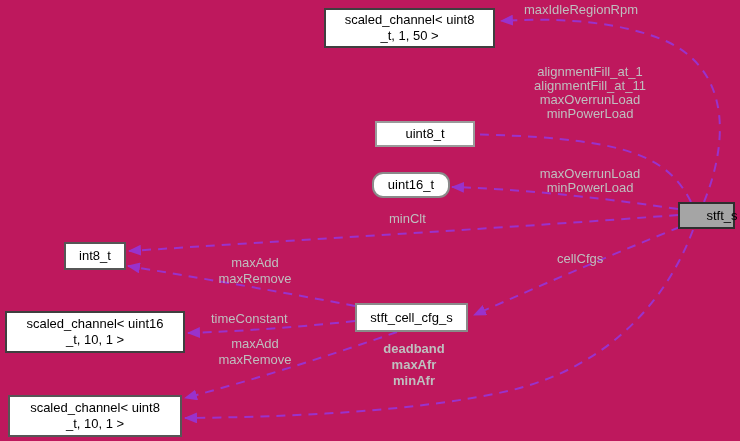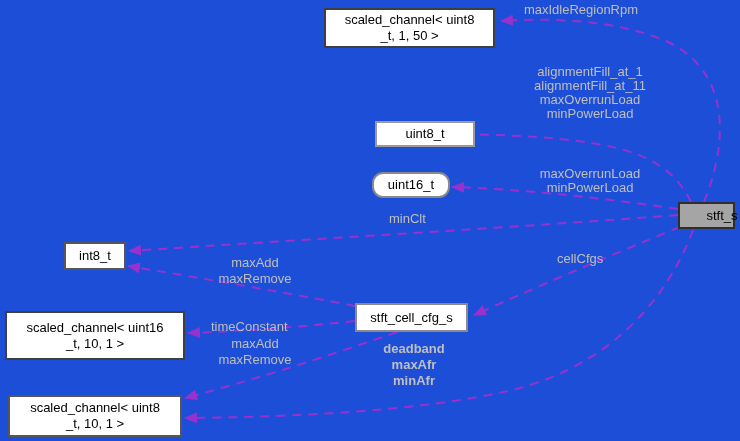--- a/index.html
+++ b/index.html
@@ -1,20 +1,20 @@
 <!DOCTYPE html>
 <html><head>
 <meta charset="utf-8">
 <style>
   html, body { margin: 0; padding: 0; background: #000; }
   .stage {
     position: relative;
     width: 740px;
     height: 441px;
-    background: #1d4ed8;
+    background: #be185d;
     font-family: "Liberation Sans", sans-serif;
     overflow: hidden;
   }
   .edges-layer {
     position: absolute;
     left: 0; top: 0;
     width: 740px; height: 441px;
   }
   .node {
     position: absolute;
@@ -85,21 +85,21 @@
   </div>
 
   <div class="node hl" style="left:678px; top:202px; width:57px; height:27px;padding-left:31px;">
     <span>stft_s</span>
   </div>
 
   <div class="node" style="left:64px; top:242px; width:62px; height:28px; border-color:#565656;">
     <span>int8_t</span>
   </div>
 
-  <div class="node" style="left:5px; top:311px; width:180px; height:49px; border-color:#3f3f3f;">
+  <div class="node" style="left:5px; top:311px; width:180px; height:42px; border-color:#3f3f3f;">
     <span>scaled_channel&lt; uint16</span>
     <span>_t, 10, 1 &gt;</span>
   </div>
 
   <div class="node" style="left:355px; top:303px; width:113px; height:29px; border-color:#8a8a8a;">
     <span>stft_cell_cfg_s</span>
   </div>
 
   <div class="node" style="left:8px; top:395px; width:174px; height:42px; border-color:#565656;">
     <span>scaled_channel&lt; uint8</span>
@@ -134,21 +134,21 @@
     <span>deadband</span>
     <span>maxAfr</span>
     <span>minAfr</span>
   </div>
 
   <div class="edge-label lh16" style="left:203px; top:255px; width:104px;">
     <span>maxAdd</span>
     <span>maxRemove</span>
   </div>
 
-  <div class="edge-label" style="left:211px; top:320px;">
+  <div class="edge-label" style="left:211px; top:312px;">
     <span>timeConstant</span>
   </div>
 
   <div class="edge-label lh16" style="left:203px; top:336px; width:104px;">
     <span>maxAdd</span>
     <span>maxRemove</span>
   </div>
 
 </div>
 

